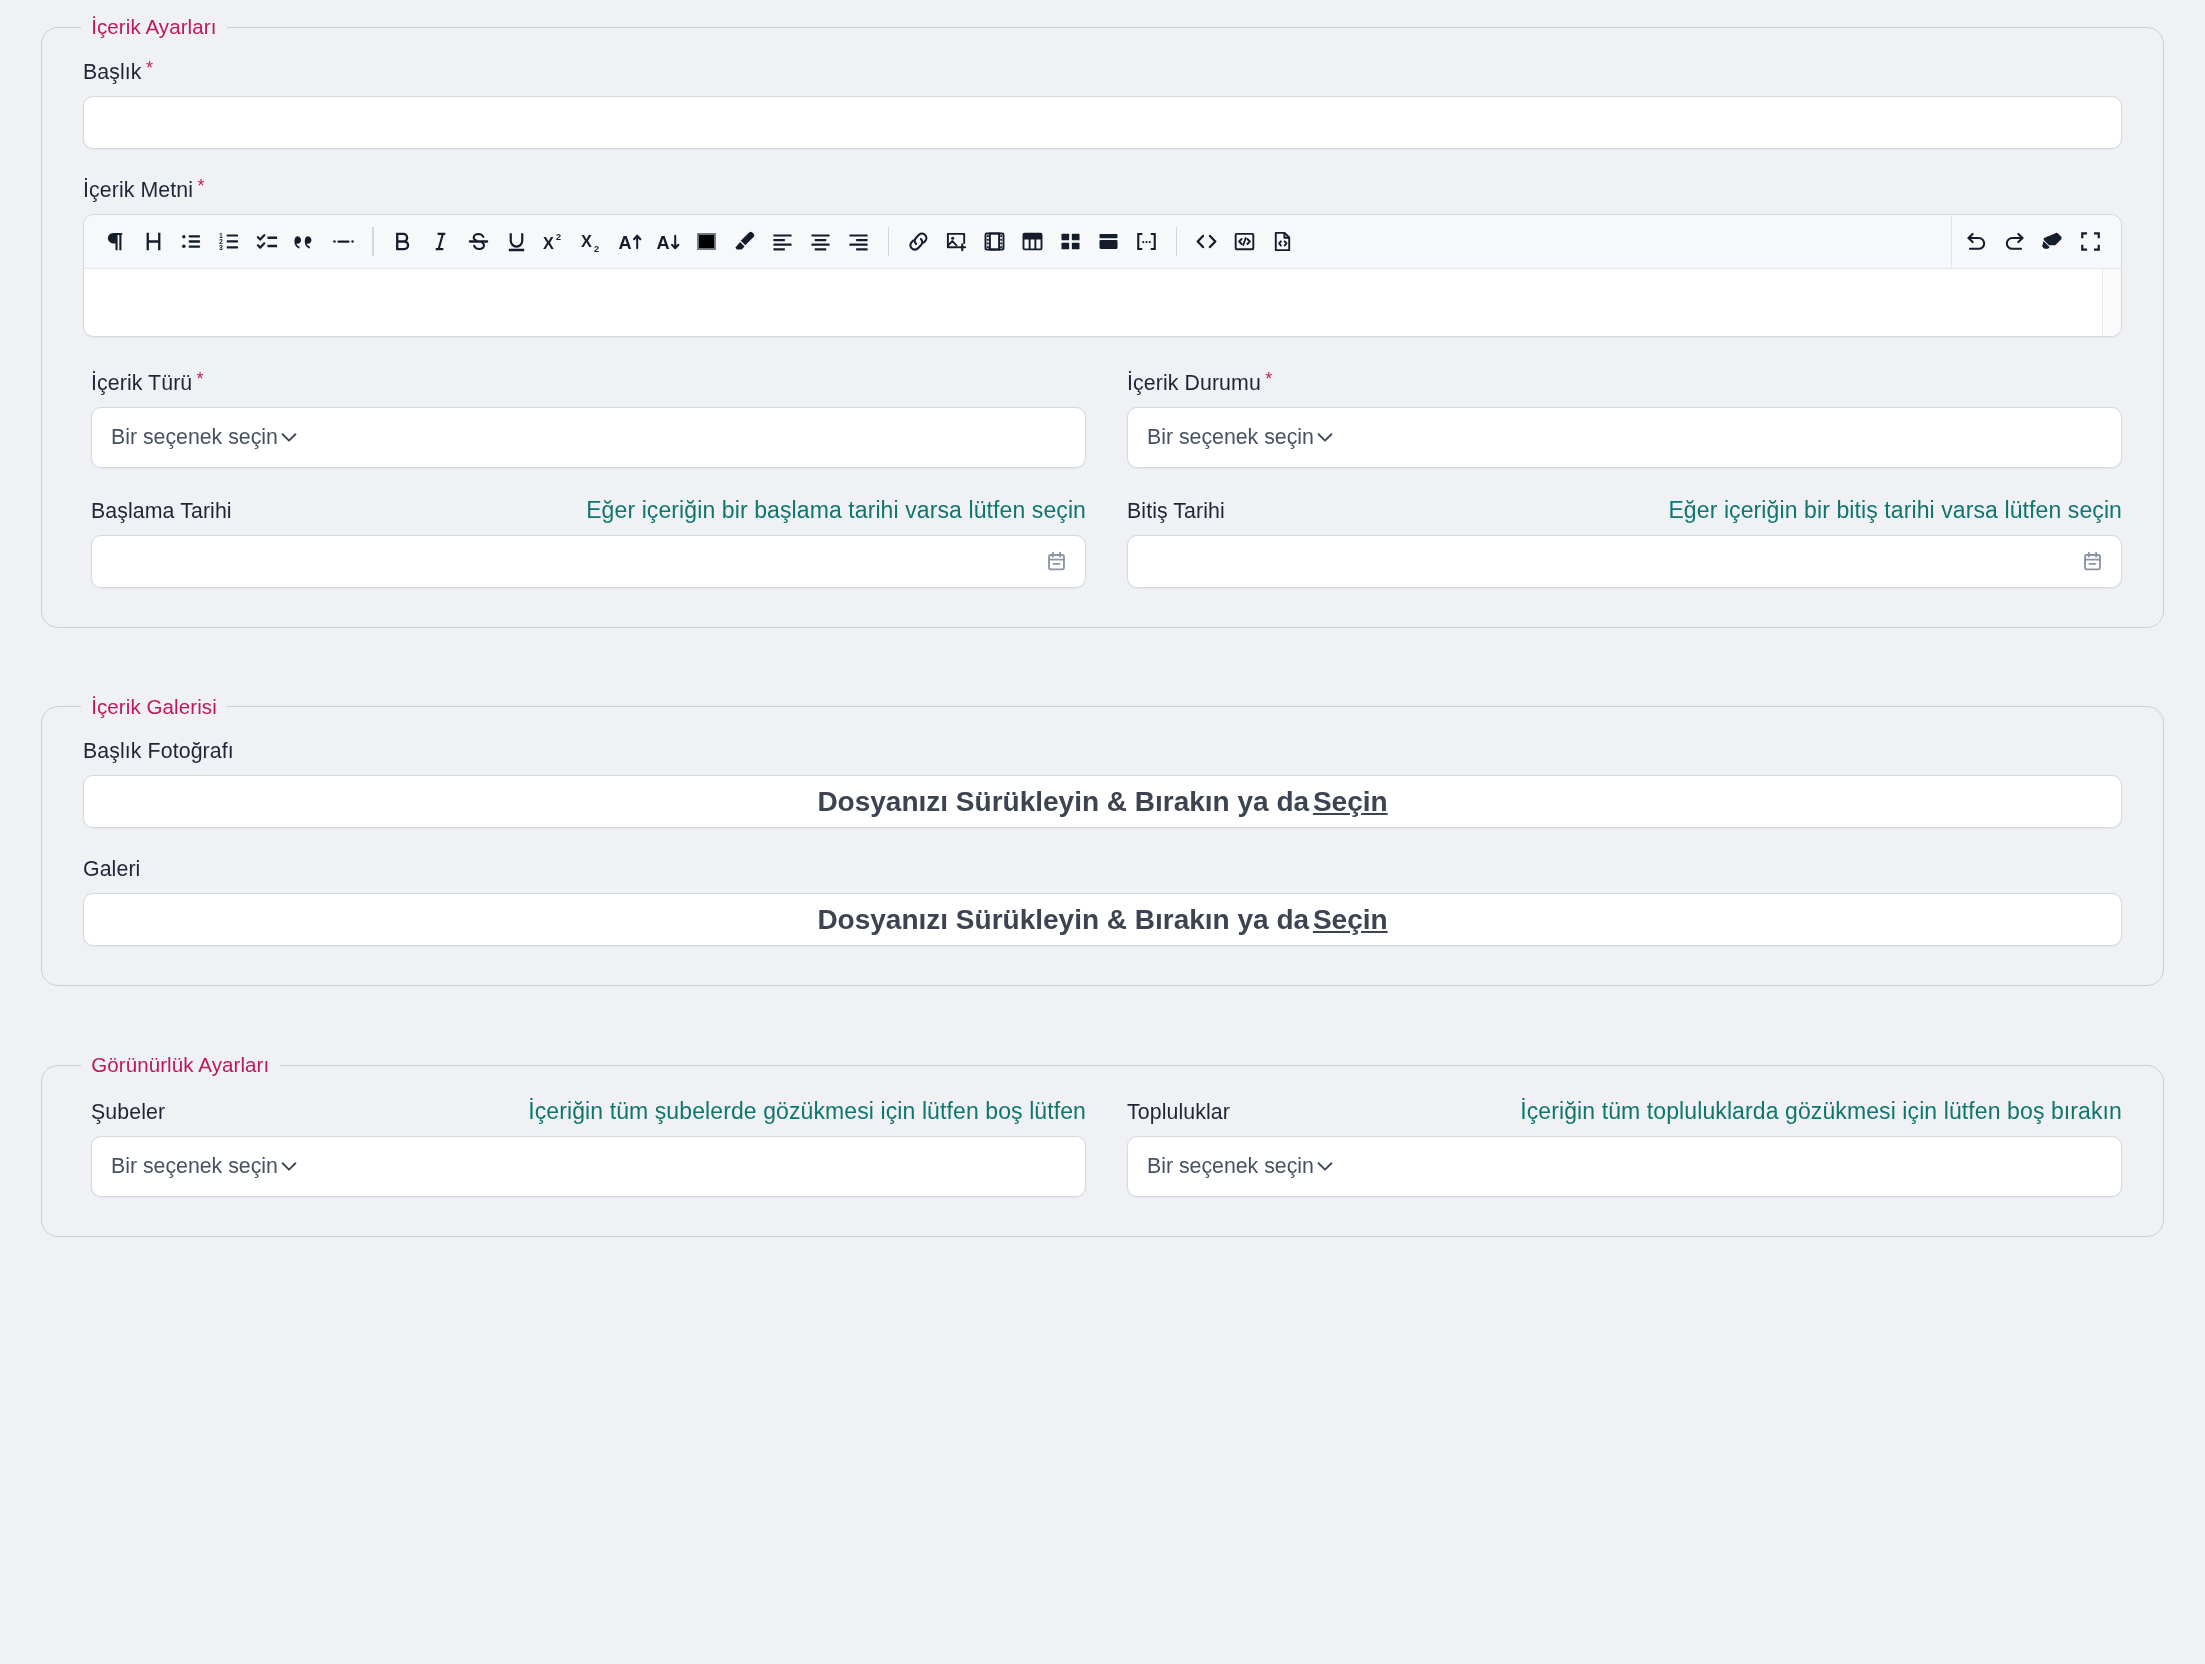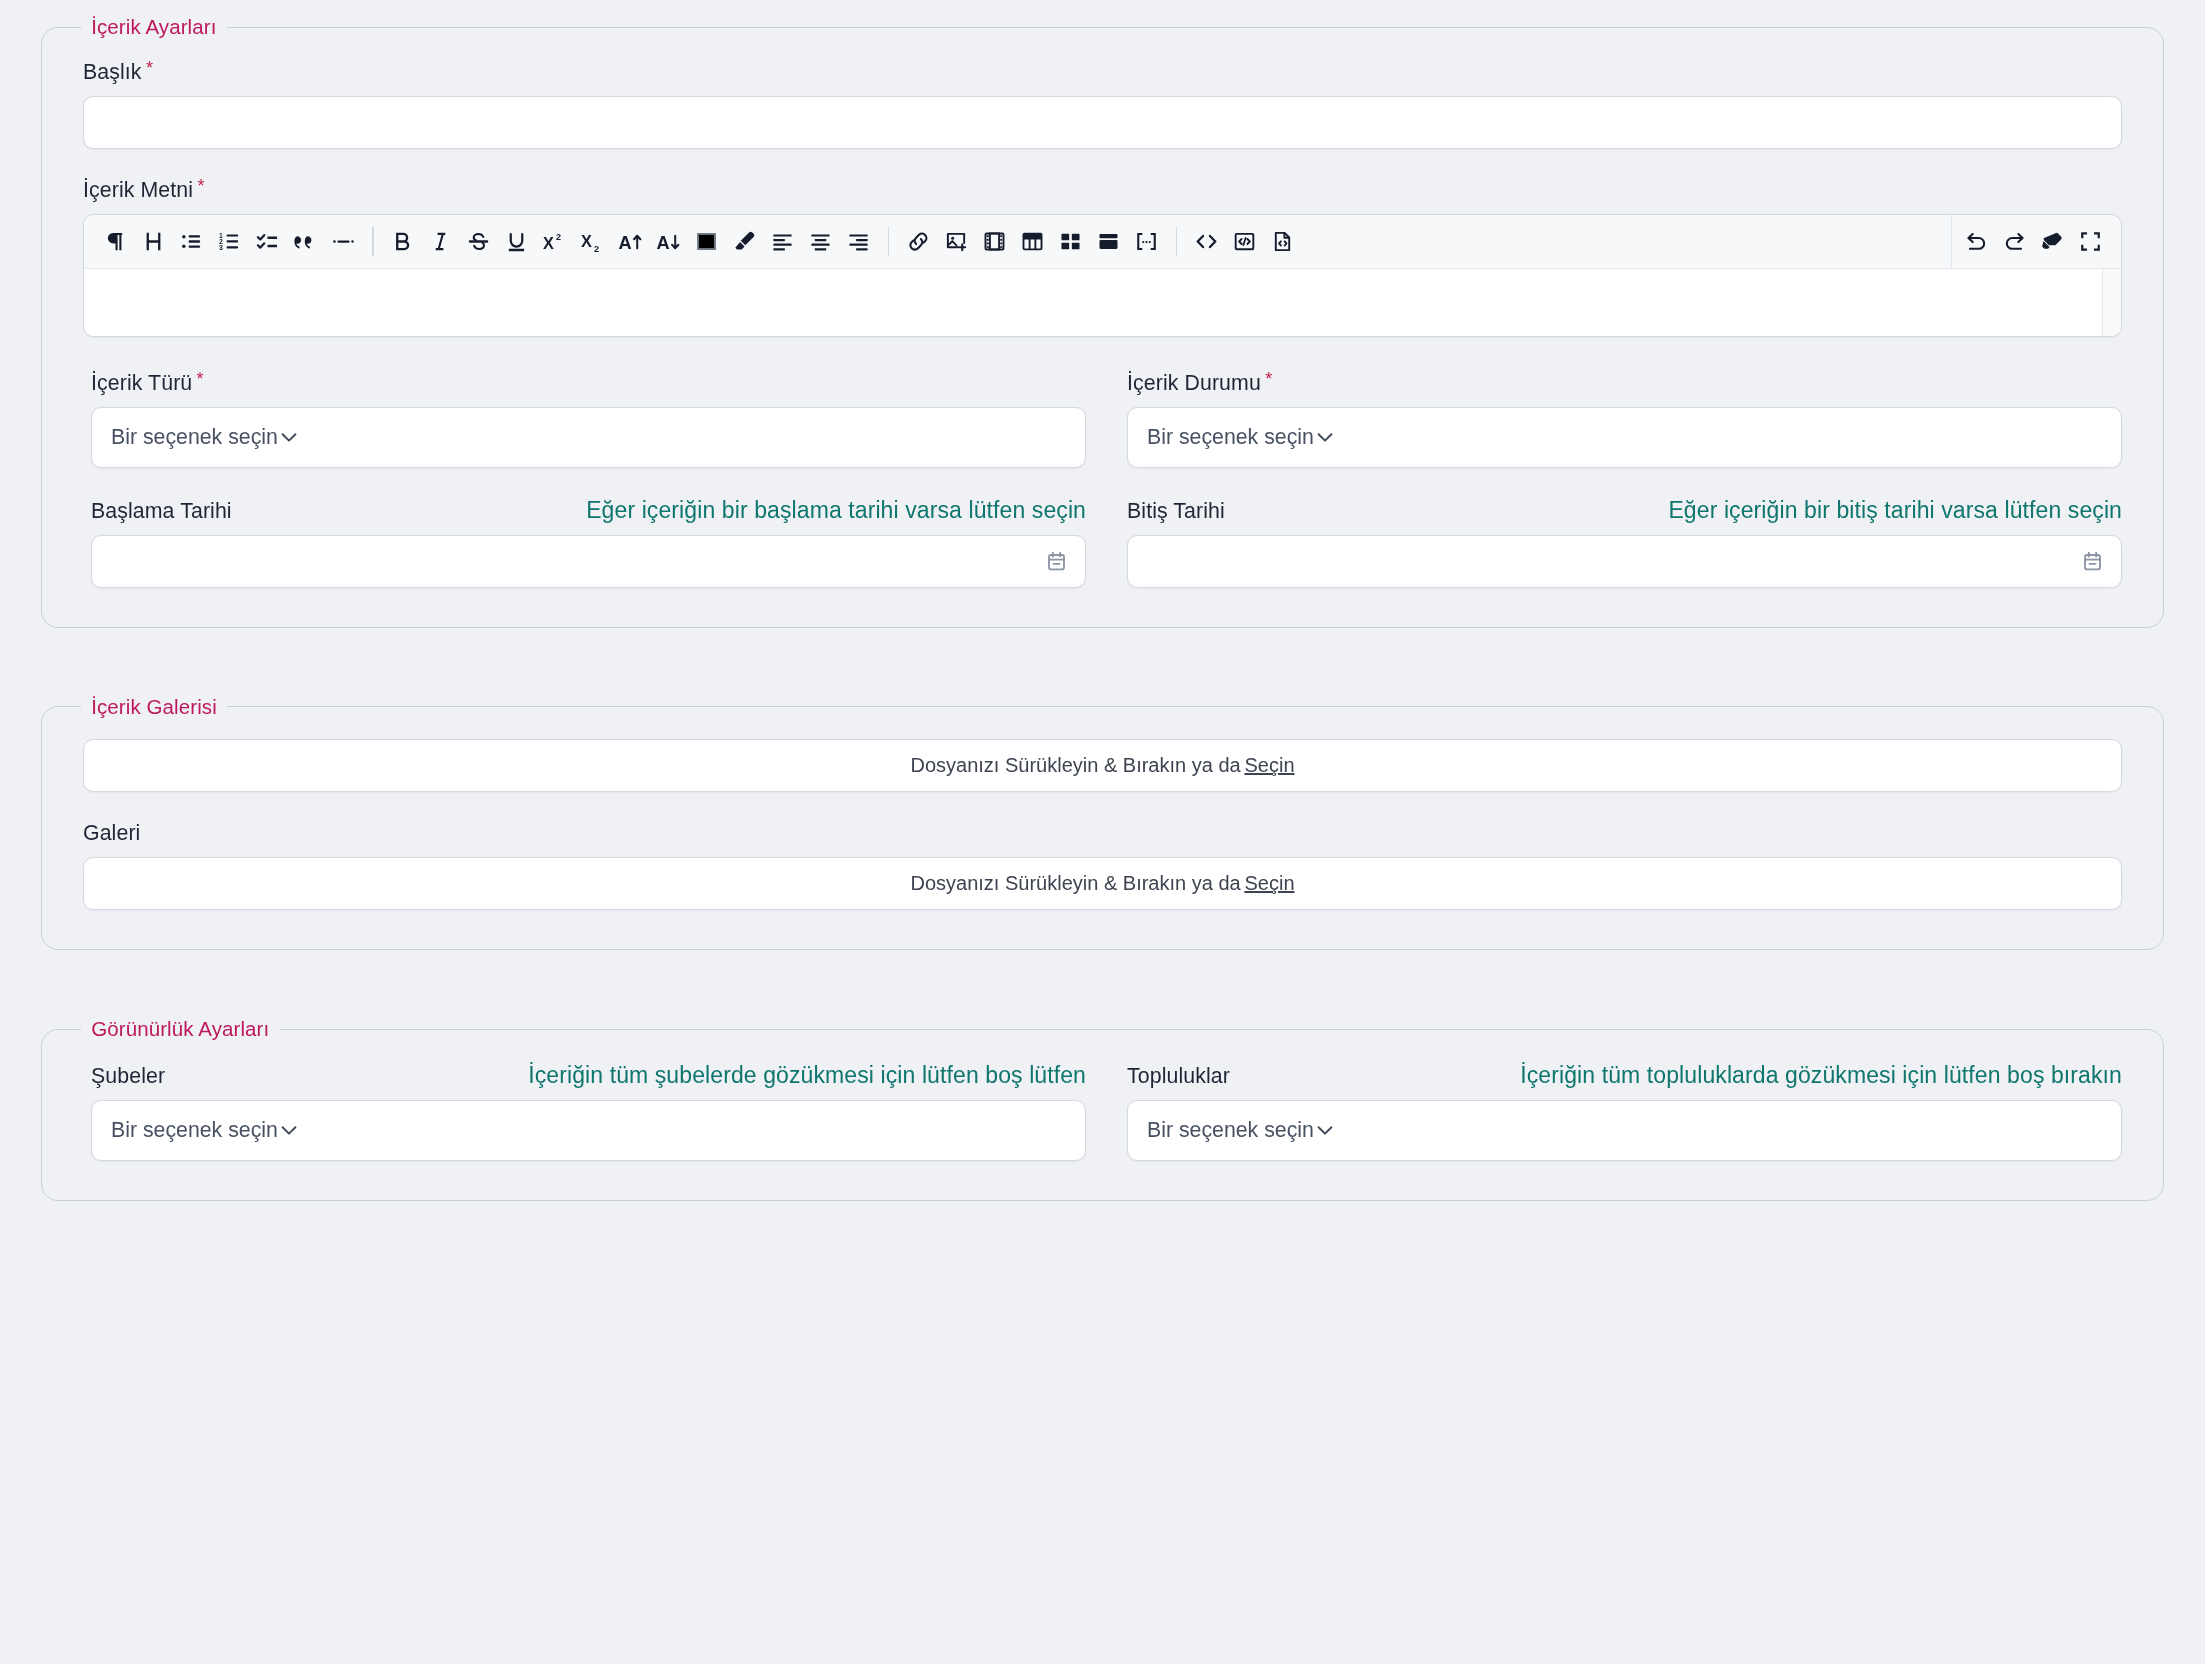--- a/index.html
+++ b/index.html
@@ -166,21 +166,21 @@
     width: 100%;
     height: 53px;
     background: #ffffff;
     border: 1.2px solid #d4d9e1;
     border-radius: 10.2px;
     box-shadow: 0 0.9px 1.7px rgba(16,24,40,.05);
     display: flex;
     align-items: center;
     justify-content: center;
   }
-  .dz-text { font-size: 20px; color: #3d4350; }
+  .dz-text { font-size: 28px; color: #3d4350; font-weight: bold; }
   .dz-link { text-decoration: underline; color: #3d4350; }
   .gap-34 { height: 29px; }
   .gap-40 { height: 34px; }
 </style>
 </head>
 <body>
 
 <div class="page">
 
   <fieldset class="card">
@@ -535,20 +535,23 @@
       </div>
 
     </div>
   </fieldset>
 
   <fieldset class="card">
     <legend>İçerik Galerisi</legend>
     <div class="card-body">
 
       <div class="field">
+        <div class="label-row">
+          <span class="label">Başlık Fotoğrafı</span>
+        </div>
         <div class="dropzone">
           <span class="dz-text">Dosyanızı Sürükleyin &amp; Bırakın ya da</span>&nbsp;<span class="dz-text dz-link">Seçin</span>
         </div>
       </div>
 
       <div class="gap-34"></div>
 
       <div class="field">
         <div class="label-row">
           <span class="label">Galeri</span>

